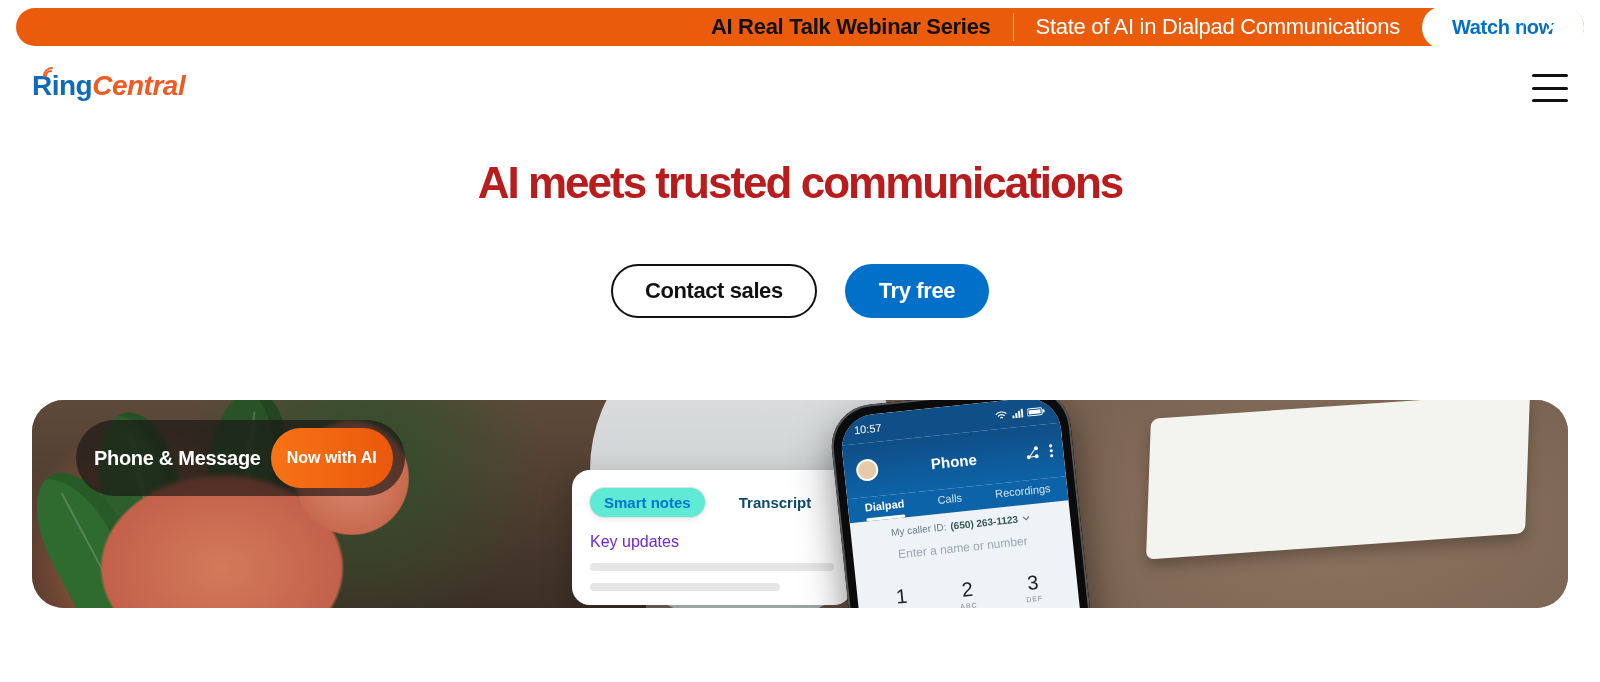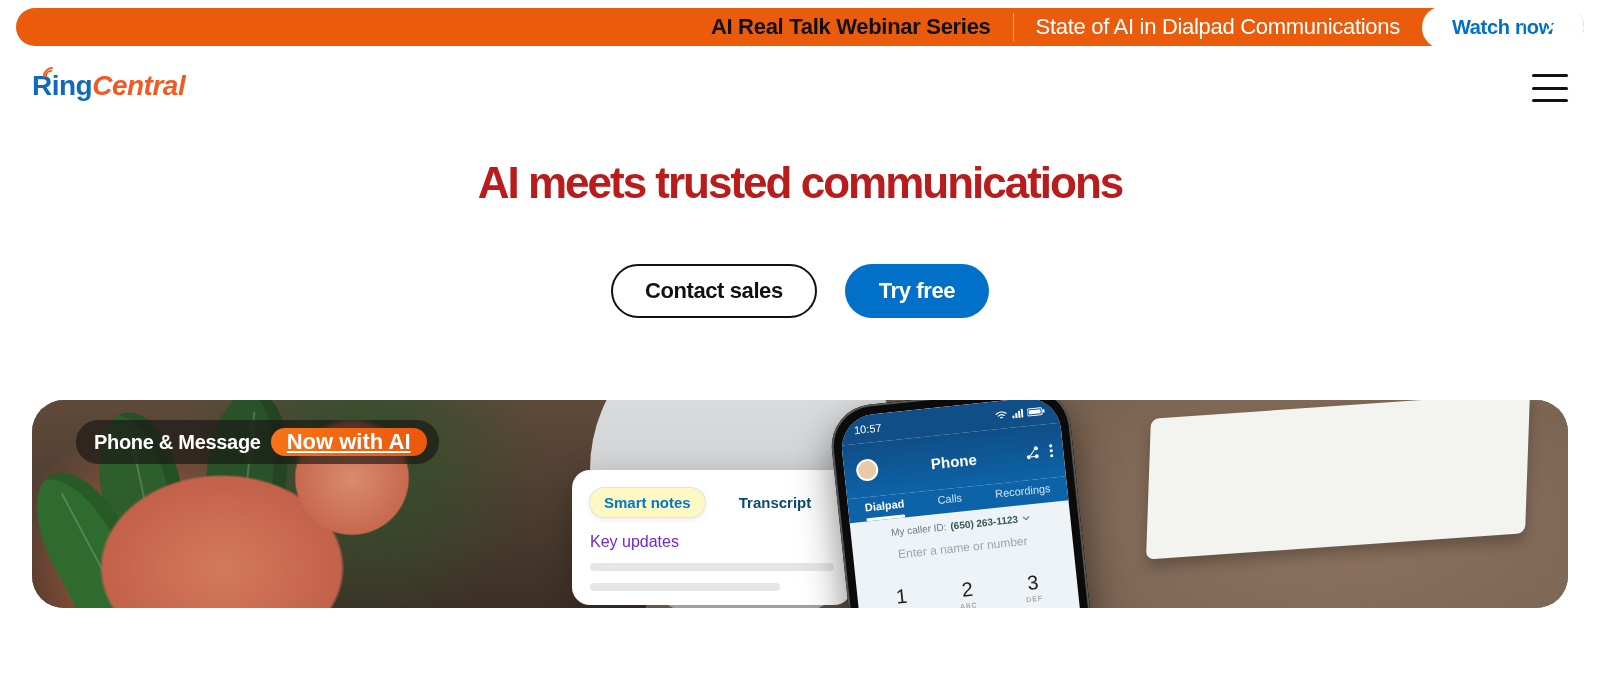--- a/index.html
+++ b/index.html
@@ -90,30 +90,30 @@
   .bg-wood{position:absolute;right:0;top:0;width:52%;height:100%;background:radial-gradient(800px 400px at 70% 60%,#8e7460,#6e5949 70%,#5a483c 100%);}
   .napkin{position:absolute;right:40px;top:6px;width:380px;height:140px;background:#f3f3ef;border-radius:8px;transform:rotate(-4deg) skewX(-6deg);box-shadow:0 8px 14px rgba(0,0,0,.25);}
 
   
   .chip{
     position:absolute;left:44px;top:20px;display:flex;align-items:center;gap:10px;
     background:rgba(25,22,20,.65);backdrop-filter:blur(2px);
     padding:8px 12px 8px 18px;border-radius:999px;
   }
   .chip-label{color:#fff;font-weight:700;font-size:20px;letter-spacing:-.3px;}
-  .chip-badge{background:linear-gradient(90deg,#f97316,#ea580c);color:#fff;font-weight:700;font-size:22px;padding:1px 16px;border-radius:999px;text-decoration:underline;}
+  .chip-badge{background:linear-gradient(90deg,#f97316,#ea580c);color:#fff;font-weight:700;font-size:16px;padding:21px 16px;border-radius:999px;}
 
   
   .card{
     position:absolute;left:540px;top:70px;width:280px;background:#fff;border-radius:18px;
     box-shadow:0 10px 30px rgba(0,0,0,.25);padding:18px 18px 14px 18px;
   }
   .tabs{display:flex;gap:20px;align-items:center;}
   .tab{font-size:15px;font-weight:600;color:#0c4a6e;padding:6px 14px;border-radius:999px;cursor:pointer;}
-  .tab.active{background:#fef9c3;color:#0076ce;box-shadow:0 0 0 1px #e3e3e3, 0 2px 6px rgba(0,0,0,.1);}
+  .tab.active{background:#5eead4;color:#0076ce;box-shadow:0 0 0 1px #e3e3e3, 0 2px 6px rgba(0,0,0,.1);}
   .card h4{margin-top:16px;font-size:16px;font-weight:400;color:#6d28d9;}
   .line{height:8px;border-radius:4px;background:#e6e6e6;margin-top:12px;}
   .line.short{width:78%;}
 
   
   .phone-wrap{position:absolute;left:820px;top:-6px;width:260px;transform:rotate(-6deg);}
   .phone{width:240px;height:480px;background:#0b0b0b;border-radius:42px;padding:10px;box-shadow:0 18px 40px rgba(0,0,0,.5),inset 0 0 0 2px #555;}
   .screen{width:100%;height:100%;border-radius:34px;background:#eef3f7;overflow:hidden;position:relative;}
   .status{height:28px;background:var(--phone-blue);display:flex;justify-content:space-between;align-items:center;padding:0 14px;color:#fff;font-size:11px;}
   .status .icons{display:flex;gap:4px;align-items:center;}

